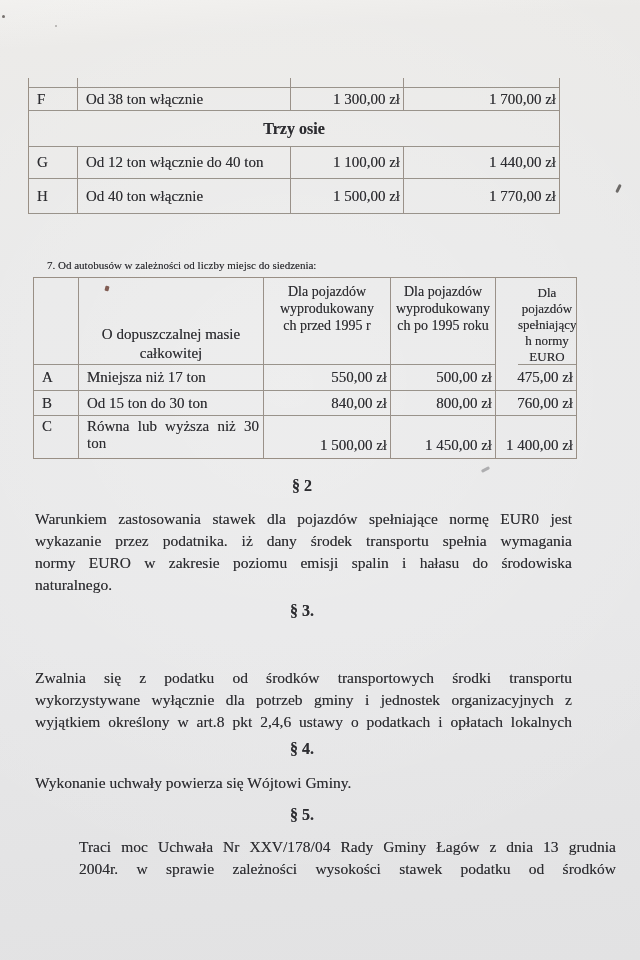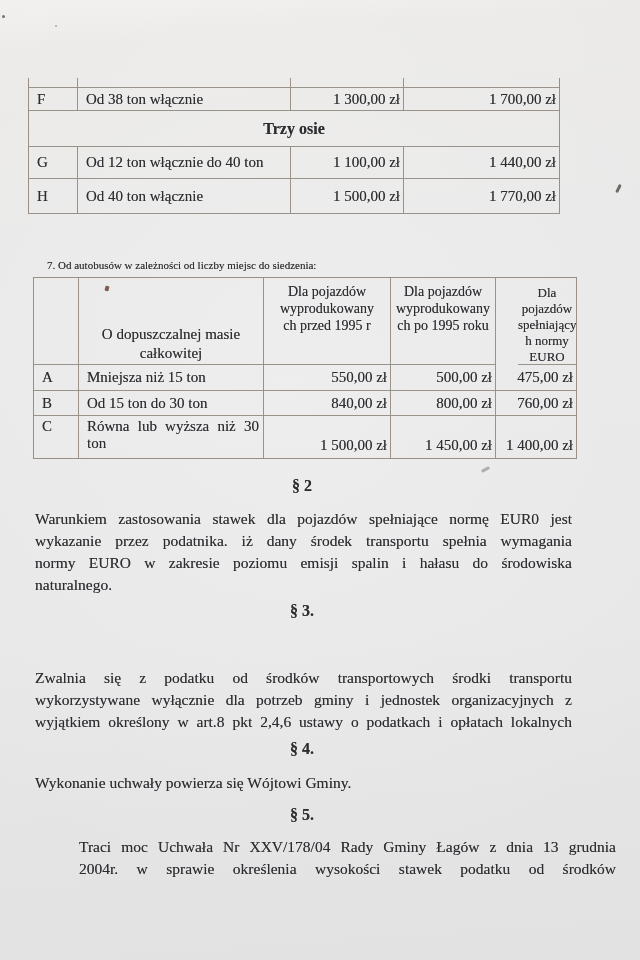--- a/index.html
+++ b/index.html
@@ -102,21 +102,21 @@
     <div class="c br bb hc">Dla pojazdów
 wyprodukowany
 ch po 1995 roku</div>
     <div class="c bb hc euro">Dla
 pojazdów
 spełniającyc
 h normy
 EURO</div>
 
     <div class="c br bb letter">A</div>
-    <div class="c br bb desc">Mniejsza niż 15 ton</div>
+    <div class="c br bb desc">Mniejsza niż 17 ton</div>
     <div class="c br bb num">550,00 zł</div>
     <div class="c br bb num">500,00 zł</div>
     <div class="c bb num">475,00 zł</div>
 
     <div class="c br bb letter">B</div>
     <div class="c br bb desc">Od 15 ton do 30 ton</div>
     <div class="c br bb num">840,00 zł</div>
     <div class="c br bb num">800,00 zł</div>
     <div class="c bb num">760,00 zł</div>
 
@@ -146,16 +146,16 @@
     </div>
 
   <div class="sec-h" style="top:740px;">§ 4.</div>
   <div class="para" style="top:772px;">
       <div class="line">Wykonanie uchwały powierza się Wójtowi Gminy.</div>
     </div>
 
   <div class="sec-h" style="top:806px;">§ 5.</div>
   <div class="para" style="top:836px;margin-left:44px;">
       <div class="line jl">Traci moc Uchwała Nr  XXV/178/04 Rady Gminy Łagów z dnia 13 grudnia</div>
-      <div class="line jl">2004r. w sprawie określenia wysokości stawek podatku od środków</div>
+      <div class="line jl">2004r. w sprawie zależności wysokości stawek podatku od środków</div>
     </div>
 
 </div>
 
 </body></html>

